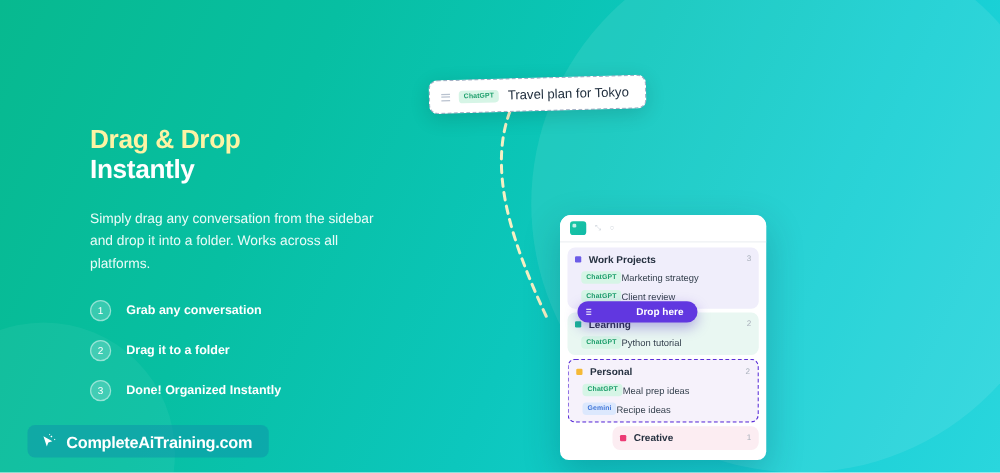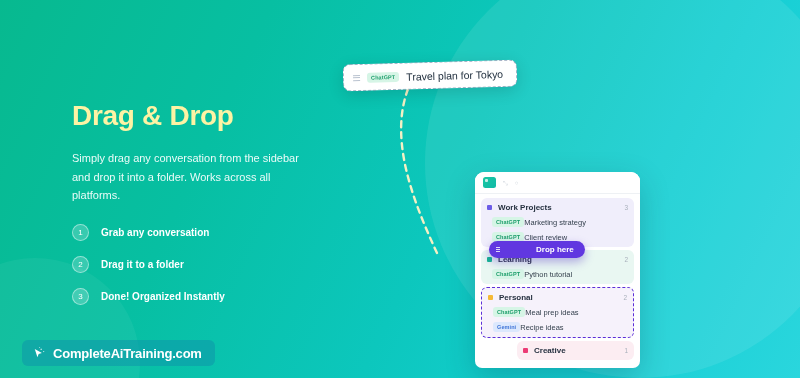--- a/index.html
+++ b/index.html
@@ -29,21 +29,21 @@
     pointer-events: none;
   }
 
   
   .left-col {
     position: absolute;
     left: 72px; top: 100px;
     width: 300px;
   }
   .headline {
-    font-size: 28px;
+    font-size: 21px;
     line-height: 1.16;
     font-weight: bold;
     color: #ffffff;
     letter-spacing: -0.3px;
   }
   .headline .accent { color: #fdf3a4; display: block; }
   .headline .l2, .headline .l3 { display: block; }
 
   .subcopy {
     margin-top: 17px;
@@ -139,21 +139,21 @@
   #drag-trail {
     position: absolute;
     left: 380px; top: 85px;
     width: 150px; height: 190px;
     pointer-events: none;
   }
 
   
   #folder-panel {
     position: absolute;
-    left: 475px; top: 172px;
+    left: 448px; top: 172px;
     width: 165px;
     height: 196px;
     background: #ffffff;
     border-radius: 9px 9px 7px 7px;
     box-shadow: 0 10px 30px rgba(0,40,60,0.22);
     overflow: hidden;
   }
   .panel-topbar {
     height: 22px;
     display: flex;
@@ -262,20 +262,21 @@
 </style>
 </head>
 <body>
 
 <div id="blob-large"></div>
 <div id="blob-small"></div>
 
 <div class="left-col">
   <div class="headline">
     <span class="accent">Drag &amp; Drop</span>
+    <span class="l3">Instantly</span>
   </div>
 
   <p class="subcopy">Simply drag any conversation from the sidebar and drop it into a folder. Works across all platforms.</p>
 
   <div class="steps">
     <div class="step-row">
       <div class="step-num">1</div>
       <div class="step-label">Grab any conversation</div>
     </div>
     <div class="step-row">

